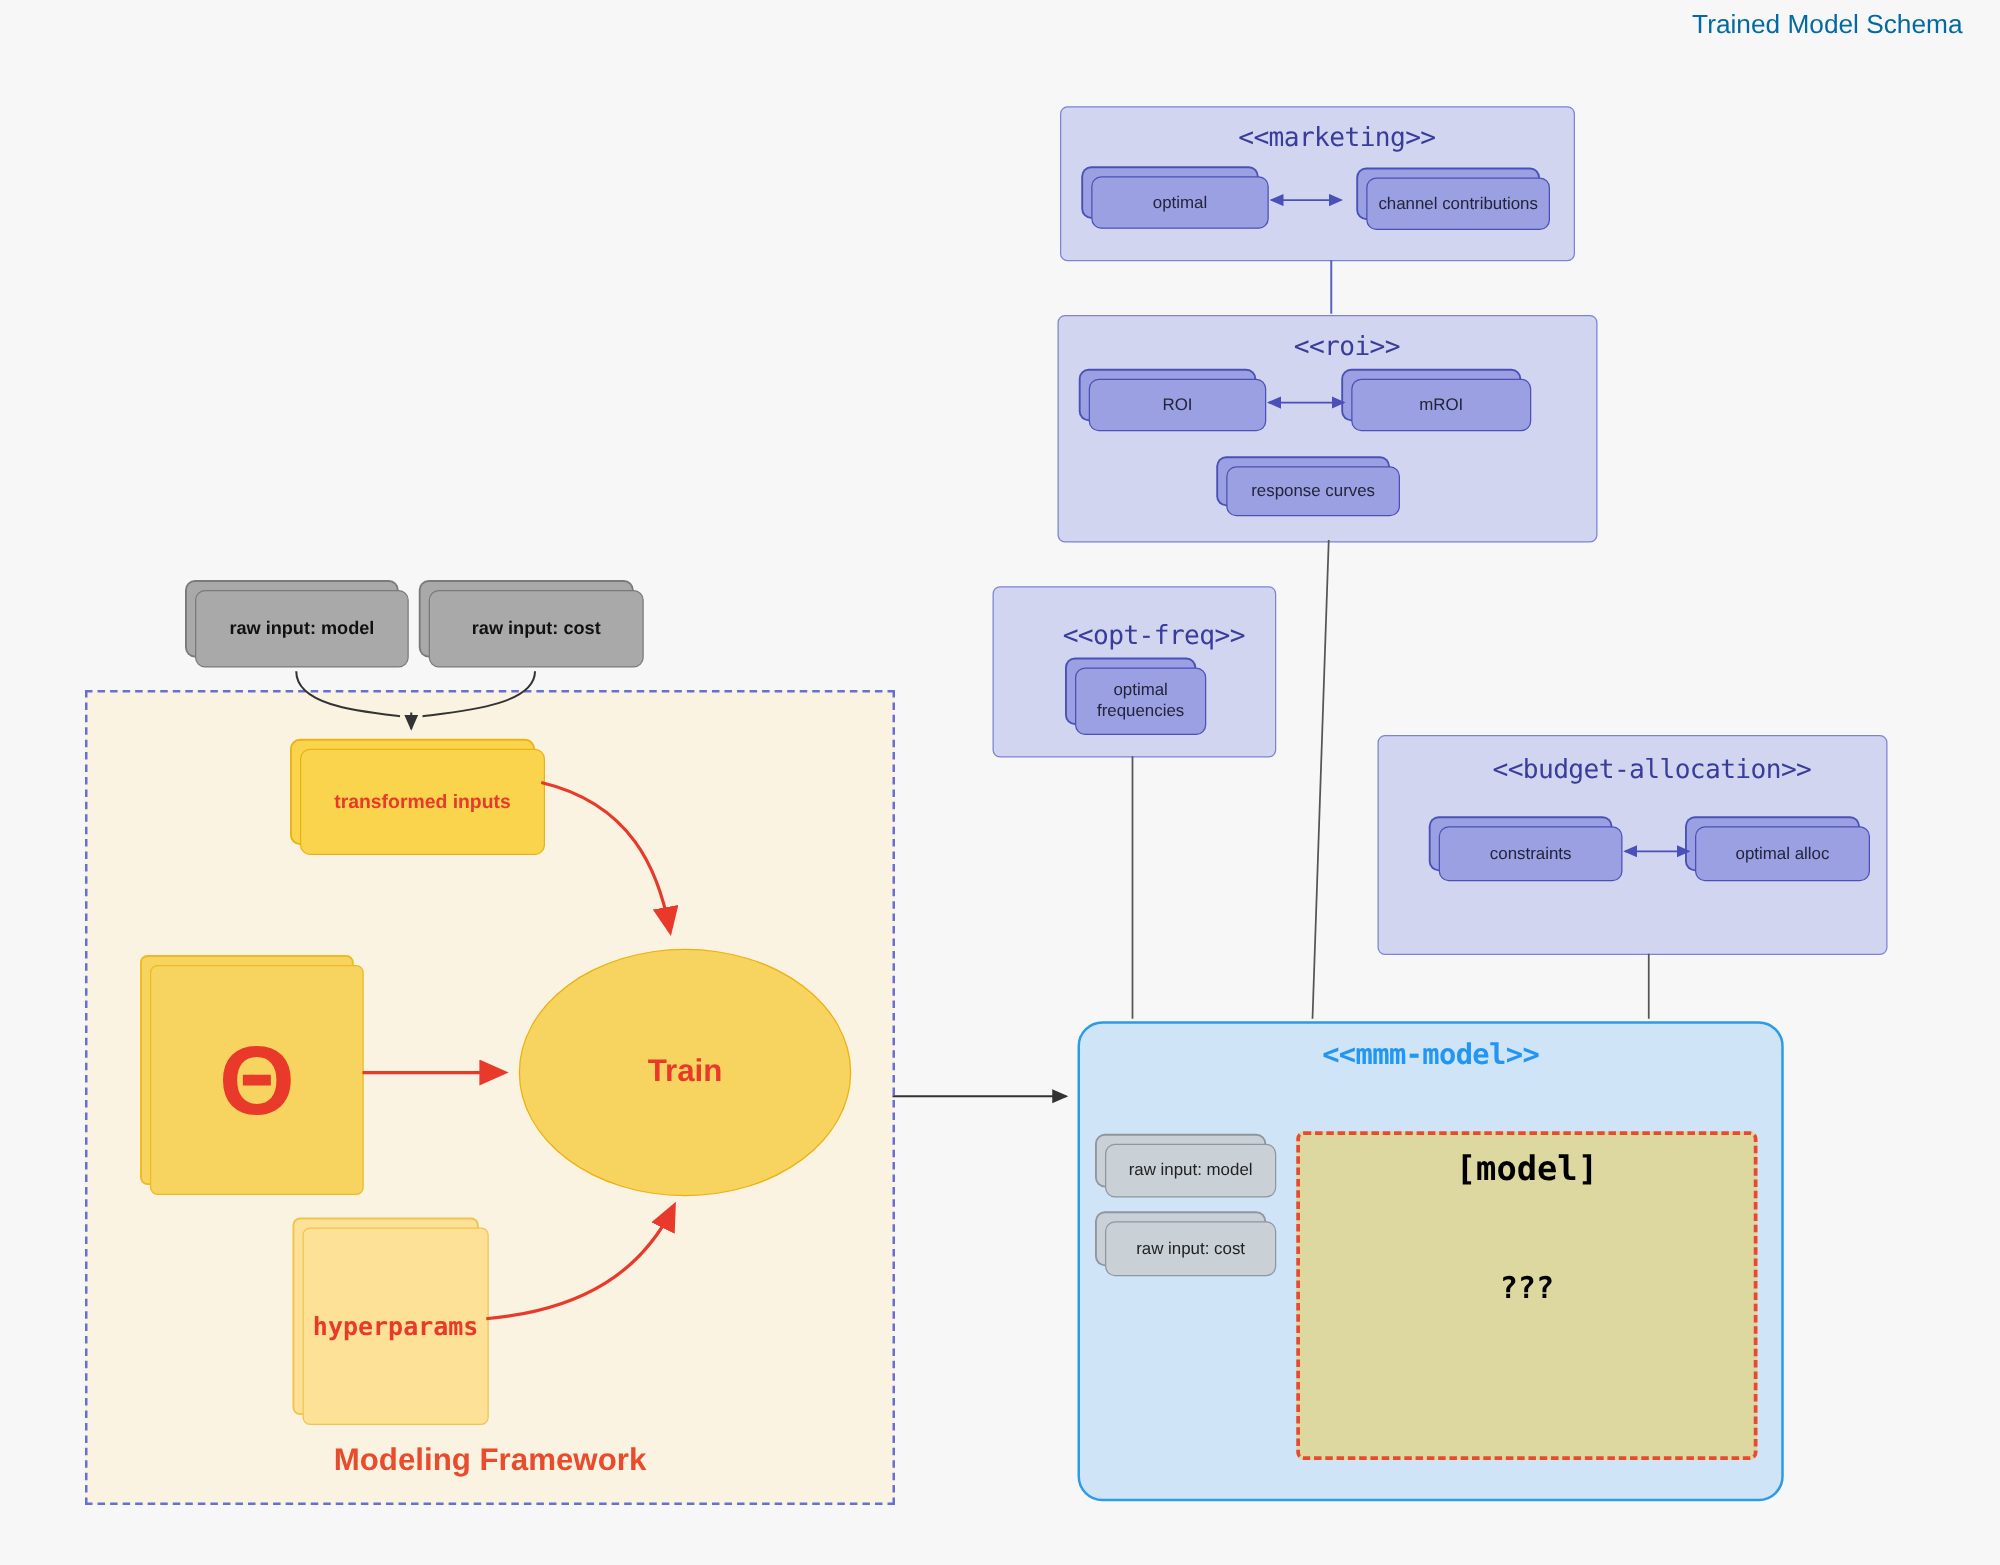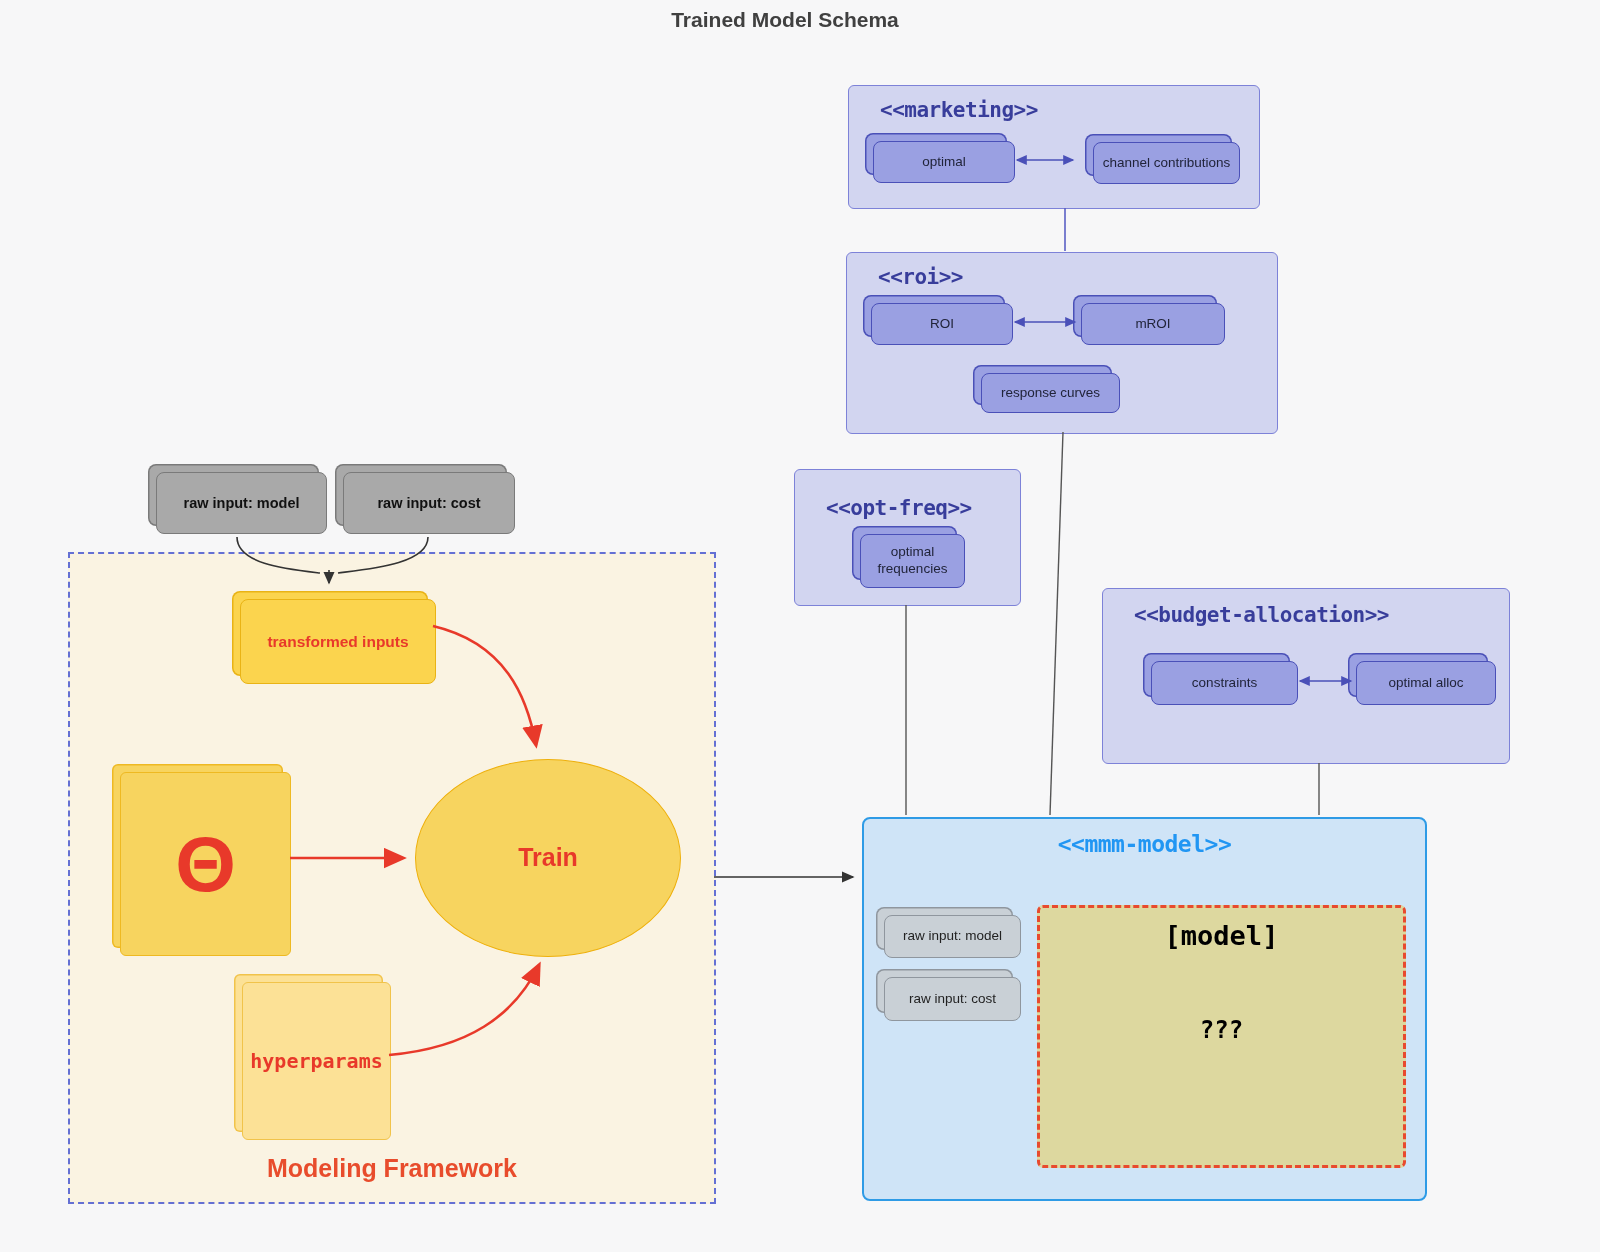--- a/index.html
+++ b/index.html
@@ -1,26 +1,26 @@
 <!DOCTYPE html>
 <html><head>
 <meta charset="utf-8">
 <style>
   html,body{margin:0;padding:0;background:#f7f7f8;}
   .canvas{position:relative;width:1600px;height:1252px;background:#f7f7f8;overflow:hidden;
           font-family:"Liberation Sans",sans-serif;}
   .mono{font-family:"DejaVu Sans Mono",monospace;}
 
-  .page-title{position:absolute;left:0;top:8px;width:1570px;text-align:center;
-              font-size:21px;font-weight:bold;color:#404040;}
+  .page-title{position:absolute;left:0;top:8px;width:1570px;text-align:right;
+              font-size:21px;font-weight:normal;color:#0369a1;}
 
   
   .container{position:absolute;border-radius:6px;background:#d2d5f0;border:1.5px solid #7d82d8;}
-  .ctitle{position:absolute;left:0;right:0;text-align:left;font-family:"DejaVu Sans Mono",monospace;
-          font-weight:bold;color:#383d9b;font-size:21px;letter-spacing:-0.5px;padding-left:31px;}
+  .ctitle{position:absolute;left:0;right:0;text-align:center;font-family:"DejaVu Sans Mono",monospace;
+          font-weight:normal;color:#383d9b;font-size:21px;letter-spacing:-0.5px;padding-left:31px;}
 
   
   .node{position:absolute;display:flex;align-items:center;justify-content:center;text-align:center;
         border-radius:8px;font-size:13.5px;color:#21243a;line-height:1.25;
         background:var(--fill);border:1.4px solid var(--stroke);}
   .stack{box-shadow:-8px -8px 0 -1.5px var(--fill), -8px -8px 0 0 var(--stroke);}
 
   .pnode{--fill:#9aa0e2;--stroke:#4a50b8;}
   .gnode{--fill:#a9a9a9;--stroke:#7a7a7a;font-weight:bold;font-size:14.5px;color:#111;}
   .g2node{--fill:#c9d0d6;--stroke:#8f969e;color:#222;}
@@ -85,21 +85,21 @@
   <div class="container" style="left:1102px;top:588px;width:406px;height:174px;">
     <div class="ctitle" style="top:14px;">&lt;&lt;budget-allocation&gt;&gt;</div>
     <div class="node stack pnode" style="left:48px;top:72px;width:145px;height:42px;">
       <span>constraints</span>
     </div>
     <div class="node stack pnode" style="left:253px;top:72px;width:138px;height:42px;">
       <span>optimal alloc</span>
     </div>
   </div>
 
-  <div class="mmm" style="left:862px;top:817px;width:561px;height:380px;">
+  <div class="mmm" style="left:862px;top:817px;width:561px;height:380px;border-radius:20px;">
     <div class="mmm-title">&lt;&lt;mmm-model&gt;&gt;</div>
     <div class="node stack g2node" style="left:20px;top:96px;width:135px;height:41px;">
       <span>raw input: model</span>
     </div>
     <div class="node stack g2node" style="left:20px;top:158px;width:135px;height:42px;">
       <span>raw input: cost</span>
     </div>
     <div class="khaki" style="left:173px;top:86px;width:363px;height:257px;">
       <div class="khaki-label" style="top:12px;font-size:27px;">[model]</div>
       <div class="khaki-label" style="top:108px;font-size:24px;">???</div>

